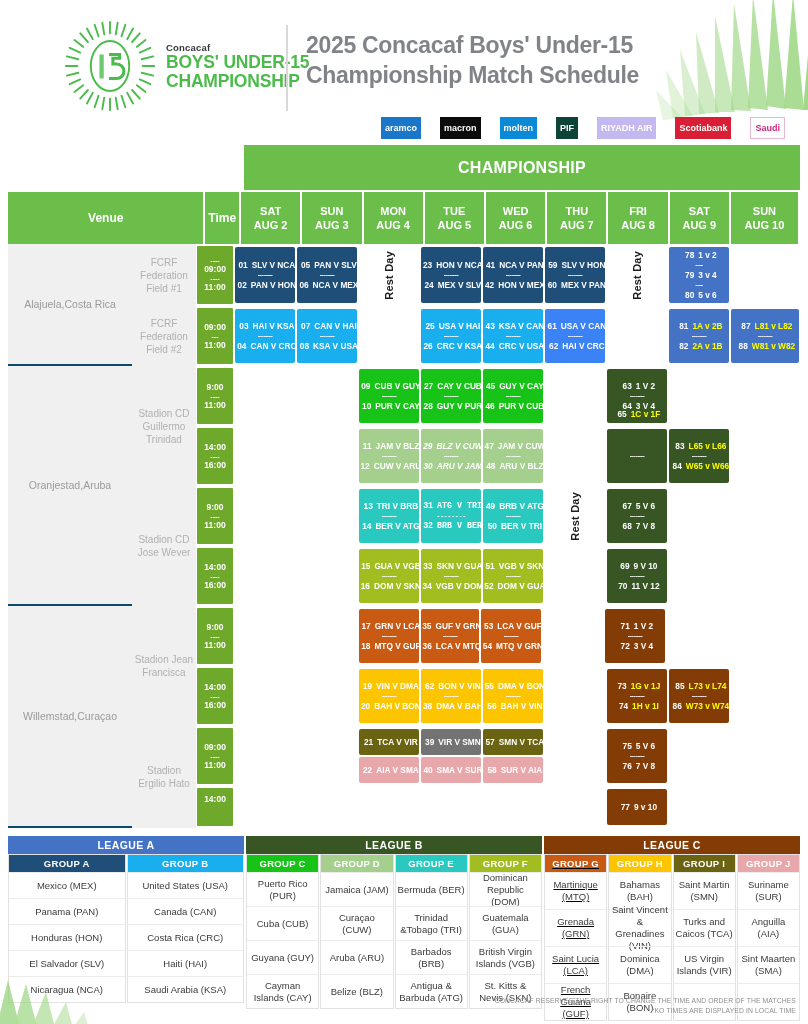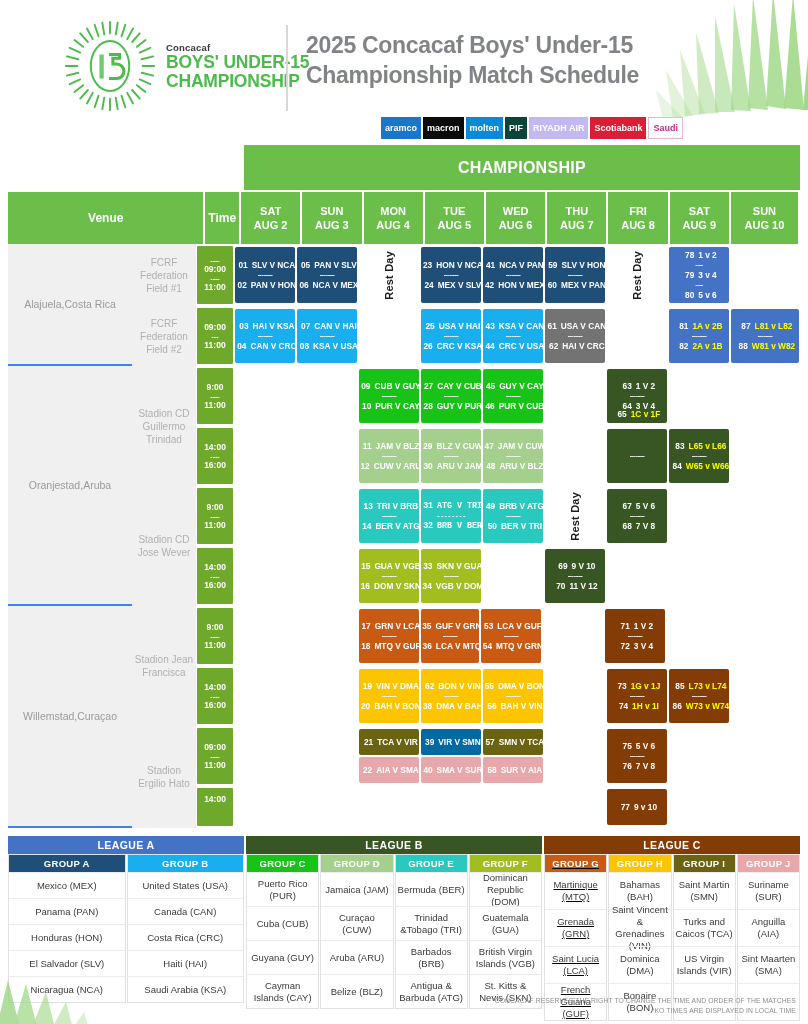--- a/index.html
+++ b/index.html
@@ -16,40 +16,40 @@
   .sunburst-right { position: absolute; right: -10px; top: -10px; width: 230px; height: 150px; opacity: .85; }
   .logo-wrap { position: absolute; left: 62px; top: 18px; display: flex; align-items: center; }
   .logo-mark { width: 96px; height: 96px; position: relative; }
   .logo-text { margin-left: 8px; }
   .logo-concacaf { font-size: 9.5px; font-weight: bold; color: #35383c; letter-spacing: .2px; }
   .logo-l1, .logo-l2 { font-size: 17.5px; font-weight: bold; color: #4CBB4C; line-height: 19px; letter-spacing: -.2px; }
   .divider-v { position: absolute; left: 286px; top: 25px; width: 2px; height: 86px; background: #d8d8d8; }
   .title { position: absolute; left: 306px; top: 30px; width: 420px;
            font-size: 23px; line-height: 30px; font-weight: bold; color: #808388;
            letter-spacing: -.3px; }
-  .sponsors { position: absolute; left: 381px; top: 117px; display: flex; gap: 2px; height: 22px; }
+  .sponsors { position: absolute; left: 381px; top: 117px; display: flex; gap: 19px; height: 22px; }
   .sp { height: 22px; display: flex; align-items: center; justify-content: center;
         font-size: 9px; font-weight: bold; color: #fff; padding: 0 4px; white-space: nowrap; }
 
   
   .sched { position: absolute; left: 8px; top: 145px; width: 792px; }
   .row { display: flex; }
 
   .champ-bar { height: 45px; background: #6CBE4B; color: #fff; font-size: 16px; font-weight: bold;
                display: flex; align-items: center; justify-content: center; letter-spacing: .3px; }
   .hdr { background: #6CBE4B; color: #fff; font-weight: bold; display: flex; flex-direction: column;
          align-items: center; justify-content: center; font-size: 11px; line-height: 14px;
          border-right: 2px solid #fff; height: 52px; }
   .hdr.venue { font-size: 12px; }
   .hdr.time { font-size: 12px; }
 
   .body-row { display: flex; }
   .venue-col { width: 136px; background: #f0f0f0; display: flex; align-items: center; justify-content: center;
                text-align: center; color: #9a9a9a; font-size: 10.5px; line-height: 14px;
-               border-bottom: 2px solid #3b82f6; }
+               border-bottom: 2px solid #0c4a6e; }
   .right-stack { flex: 1; }
 
   .field-row { display: flex; }
   .field-name { width: 64px; background: #f0f0f0; color: #b0b0b0; font-size: 10px; line-height: 13px;
                 text-align: center; display: flex; align-items: center; justify-content: center; }
   .slot-col { flex: 1; }
   .slot-row { display: flex; }
   .time-cell { width: 36px; background: #6FA92B; color: #fff; font-size: 8.5px; font-weight: bold;
                display: flex; flex-direction: column; align-items: center; justify-content: center;
                line-height: 11px; margin: 2px 1px; border-radius: 1px; }
@@ -399,21 +399,21 @@
                       <span>KSA V CAN</span>
                     </div>
                     <div class="sep">--------</div>
                     <div class="ln">
                       <span class="num">44</span>
                       <span>CRC V USA</span>
                     </div>
                   </div>
                 </div>
                 <div class="day-cell" style="width: 62px;">
-                  <div class="mbox" style="background: #737373;">
+                  <div class="mbox" style="background: #3b82f6;">
                     <div class="ln">
                       <span class="num">61</span>
                       <span>USA V CAN</span>
                     </div>
                     <div class="sep">--------</div>
                     <div class="ln">
                       <span class="num">62</span>
                       <span>HAI V CRC</span>
                     </div>
                   </div>
@@ -556,21 +556,21 @@
                       <span>JAM V BLZ</span>
                     </div>
                     <div class="sep">--------</div>
                     <div class="ln">
                       <span class="num">12</span>
                       <span>CUW V ARU</span>
                     </div>
                   </div>
                 </div>
                 <div class="day-cell" style="width: 62px;">
-                  <div class="mbox" style="background: rgb(164, 207, 141);">
+                  <div class="mbox" style="background: rgb(164, 207, 141); font-style: italic;">
                     <div class="ln">
                       <span class="num">29</span>
                       <span>BLZ V CUW</span>
                     </div>
                     <div class="sep">--------</div>
                     <div class="ln">
                       <span class="num">30</span>
                       <span>ARU V JAM</span>
                     </div>
                   </div>
@@ -736,20 +736,33 @@
                       <span>SKN V GUA</span>
                     </div>
                     <div class="sep">--------</div>
                     <div class="ln">
                       <span class="num">34</span>
                       <span>VGB V DOM</span>
                     </div>
                   </div>
                 </div>
                 <div class="day-cell" style="width: 62px;">
+                  <div class="mbox" style="background: rgb(162, 189, 31);">
+                    <div class="ln">
+                      <span class="num">51</span>
+                      <span>VGB V SKN</span>
+                    </div>
+                    <div class="sep">--------</div>
+                    <div class="ln">
+                      <span class="num">52</span>
+                      <span>DOM V GUA</span>
+                    </div>
+                  </div>
+                </div>
+                <div class="day-cell" style="width: 62px;">
                   <div class="mbox empty"></div>
                 </div>
                 <div class="day-cell" style="width: 62px;">
                   <div class="mbox" style="background: rgb(55, 86, 35);">
                     <div class="ln">
                       <span class="num">69</span>
                       <span>9 V 10</span>
                     </div>
                     <div class="sep">--------</div>
                     <div class="ln">
@@ -968,21 +981,21 @@
                     <div class="mbox" style="background: rgb(232, 167, 171); flex: 1 1 0%;">
                       <div class="ln">
                         <span class="num">22</span>
                         <span>AIA V SMA</span>
                       </div>
                     </div>
                   </div>
                 </div>
                 <div class="day-cell" style="width: 62px;">
                   <div style="width: 100%; height: 100%; display: flex; flex-direction: column; gap: 2px;">
-                    <div class="mbox" style="background: #0369a1; flex: 1 1 0%;">
+                    <div class="mbox" style="background: #737373; flex: 1 1 0%;">
                       <div class="ln">
                         <span class="num">39</span>
                         <span>VIR V SMN</span>
                       </div>
                     </div>
                     <div class="mbox" style="background: rgb(232, 167, 171); flex: 1 1 0%;">
                       <div class="ln">
                         <span class="num">40</span>
                         <span>SMA V SUR</span>
                       </div>

